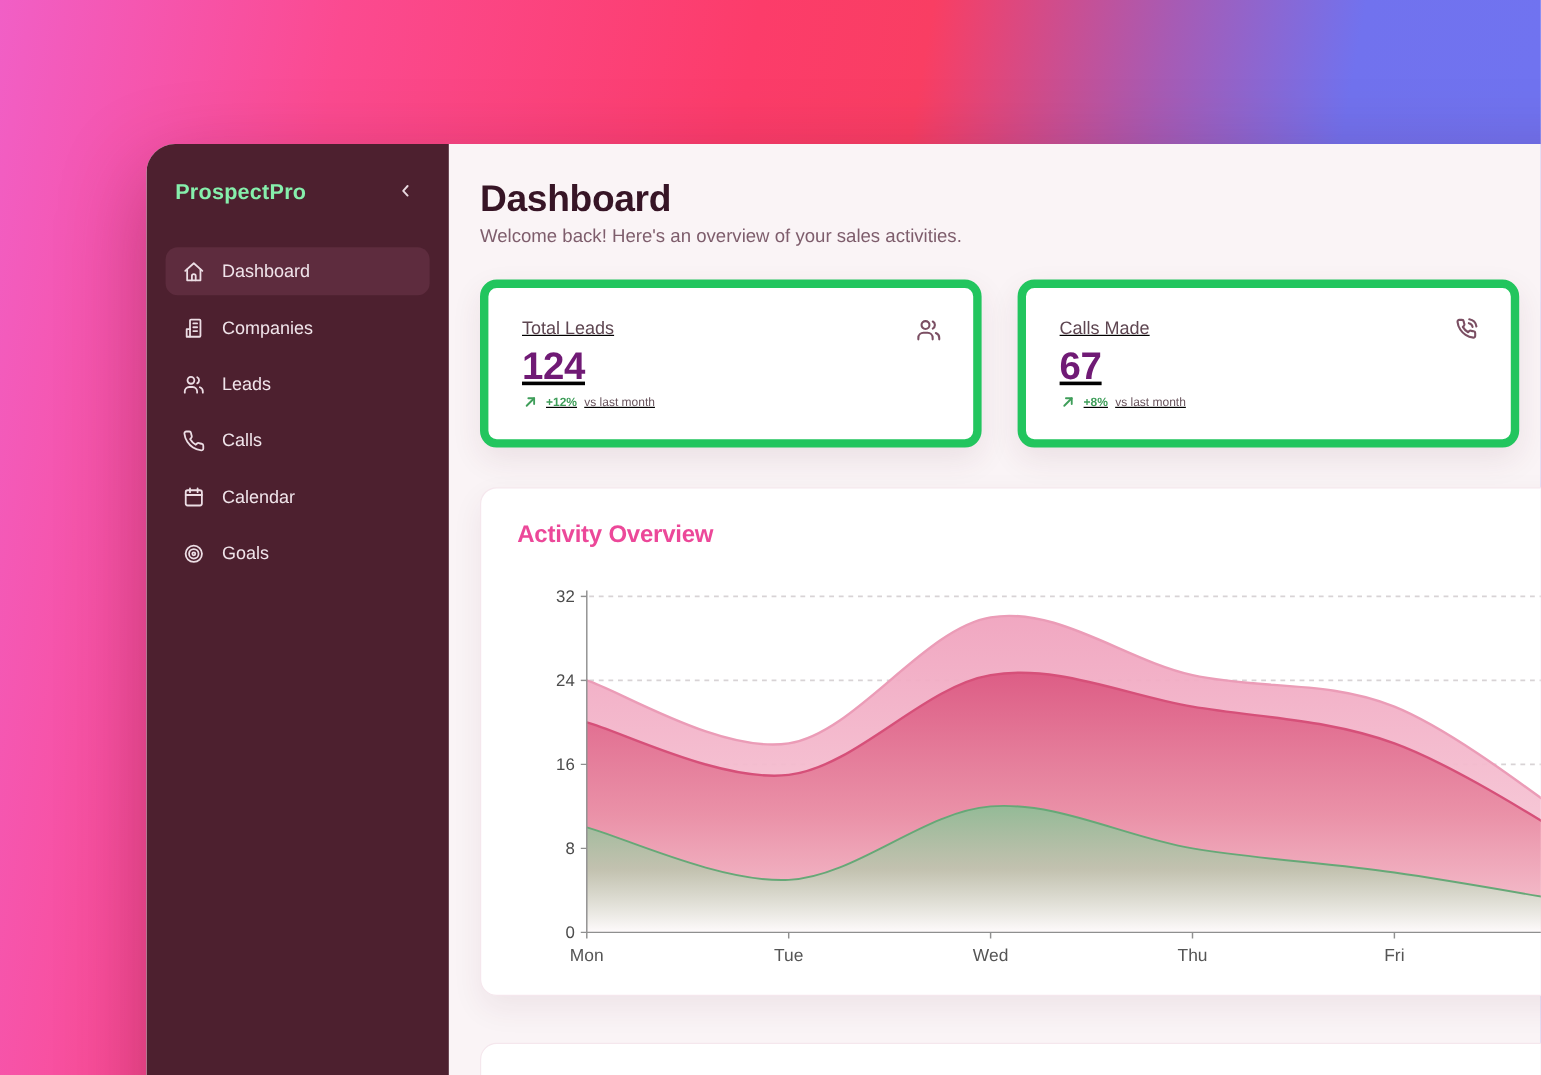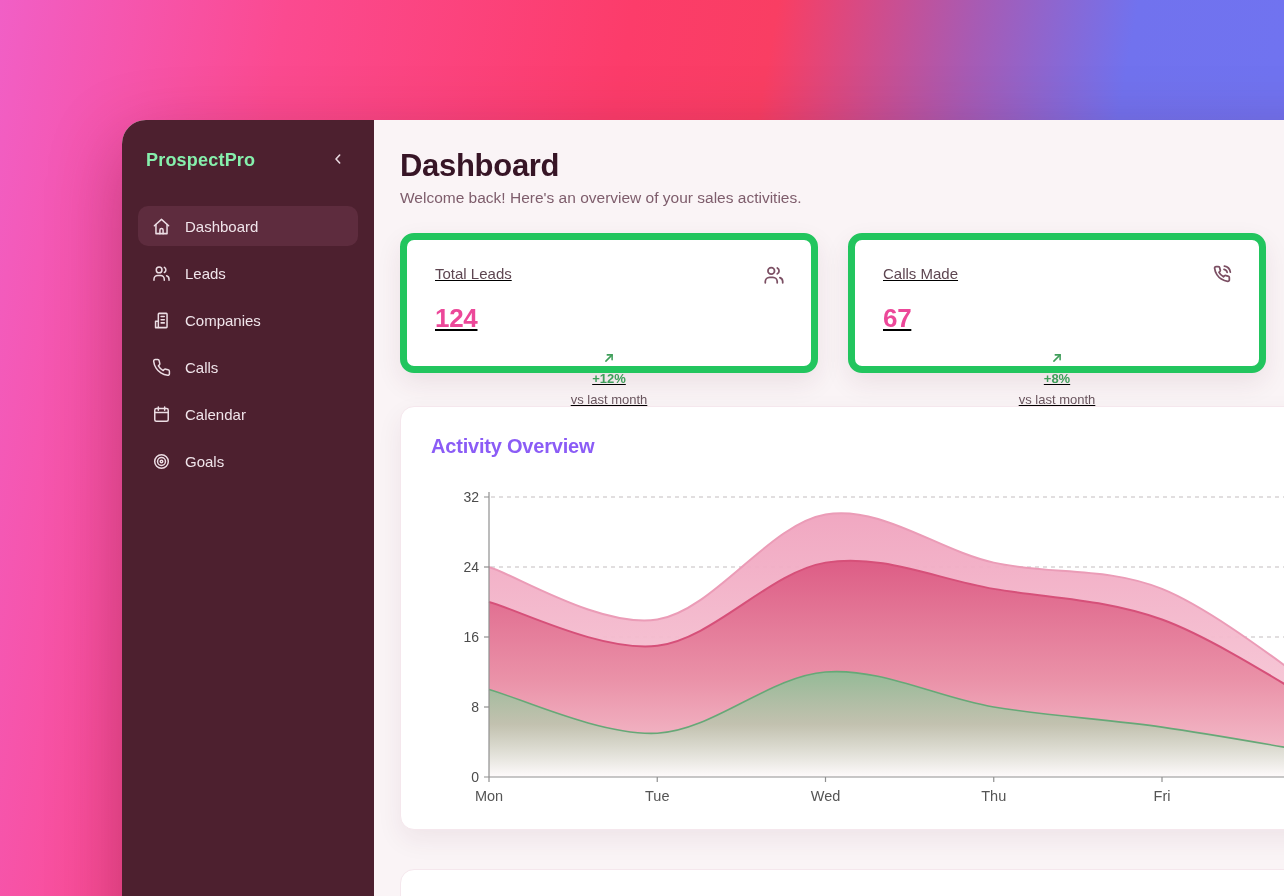--- a/index.html
+++ b/index.html
@@ -36,31 +36,31 @@
   .page-subtitle{margin:5px 0 0 0;font-size:15.5px;color:#7e5d6c;}
   .stats-row{display:flex;gap:30px;margin-top:26px;}
   .stat-card{
     width:418px;height:140px;box-sizing:border-box;background:#ffffff;border-radius:14px;
     border:7px solid #22c55e;box-shadow:0 10px 26px rgba(84,32,58,.09);
     padding:25px 28px;position:relative;text-decoration:underline;
   }
   .stat-label{font-size:15px;color:#5e4651;}
   .stat-icon{position:absolute;right:26px;top:24px;color:#7b4f63;}
   .stat-icon svg{width:22px;height:22px;}
-  .stat-value{font-size:26px;font-weight:800;color:#ec4899;margin-top:21px;letter-spacing:-.3px;}
-  .stat-change{display:flex;align-items:center;gap:6px;margin-top:17px;font-size:13px;flex-direction:column;}
+  .stat-value{font-size:32px;font-weight:800;color:#701a75;margin-top:5px;letter-spacing:-.3px;}
+  .stat-change{display:flex;align-items:center;gap:6px;margin-top:4px;font-size:10px;}
   .trend-icon{width:14px;height:14px;color:#3f9e5a;display:flex;}
   .change-pct{color:#3f9e5a;font-weight:600;}
   .change-note{color:#6a555e;}
   .chart-card{
     margin-top:33px;width:1000px;height:424px;box-sizing:border-box;background:#ffffff;
     border-radius:14px;border:1px solid #f5e7ed;box-shadow:0 10px 26px rgba(84,32,58,.07);
     position:relative;overflow:hidden;
   }
-  .chart-title{position:absolute;left:30px;top:28px;font-size:20px;font-weight:700;color:#8b5cf6;letter-spacing:-.2px;}
+  .chart-title{position:absolute;left:30px;top:28px;font-size:20px;font-weight:700;color:#ec4899;letter-spacing:-.2px;}
   .chart-svg{position:absolute;left:0;top:0;}
   .bottom-card{
     margin-top:39px;width:1000px;height:120px;background:#ffffff;border-radius:14px;
     border:1px solid #f5e7ed;box-sizing:border-box;
   }
 </style>
 </head>
 <body>
 
 <div class="window">
@@ -83,37 +83,37 @@
               <path d="m3 11 9-8 9 8"></path>
               <path d="M5 9.4V21h14V9.4"></path>
               <path d="M10 21v-4.6a2 2 0 0 1 4 0V21"></path>
             </svg>
           </span>
           <span>Dashboard</span>
         </div>
         <div class="nav-item">
           <span class="icon">
             <svg viewBox="0 0 24 24" fill="none" stroke="currentColor" stroke-width="1.9" stroke-linecap="round" stroke-linejoin="round">
+              <rect x="8" y="3" width="11" height="18" rx="1"></rect>
+              <path d="M8 21H4.5v-8H8"></path>
+              <path d="M11.5 7h4M11.5 11h4M11.5 15h4"></path>
+            </svg>
+          </span>
+          <span>Companies</span>
+        </div>
+        <div class="nav-item">
+          <span class="icon">
+            <svg viewBox="0 0 24 24" fill="none" stroke="currentColor" stroke-width="1.9" stroke-linecap="round" stroke-linejoin="round">
               <circle cx="9" cy="7.5" r="3.6"></circle>
               <path d="M2.5 20.5v-1.3c0-2.6 2.1-4.7 4.7-4.7h3.6c2.6 0 4.7 2.1 4.7 4.7v1.3"></path>
               <path d="M15.6 4.3a3.6 3.6 0 0 1 0 6.4"></path>
               <path d="M18.4 14.8c1.8.7 3.1 2.4 3.1 4.4v1.3"></path>
             </svg>
           </span>
           <span>Leads</span>
-        </div>
-        <div class="nav-item">
-          <span class="icon">
-            <svg viewBox="0 0 24 24" fill="none" stroke="currentColor" stroke-width="1.9" stroke-linecap="round" stroke-linejoin="round">
-              <rect x="8" y="3" width="11" height="18" rx="1"></rect>
-              <path d="M8 21H4.5v-8H8"></path>
-              <path d="M11.5 7h4M11.5 11h4M11.5 15h4"></path>
-            </svg>
-          </span>
-          <span>Companies</span>
         </div>
         <div class="nav-item">
           <span class="icon">
             <svg viewBox="0 0 24 24" fill="none" stroke="currentColor" stroke-width="1.9" stroke-linecap="round" stroke-linejoin="round">
               <path d="M22 16.92v3a2 2 0 0 1-2.18 2 19.79 19.79 0 0 1-8.63-3.07 19.5 19.5 0 0 1-6-6 19.79 19.79 0 0 1-3.07-8.67A2 2 0 0 1 4.11 2h3a2 2 0 0 1 2 1.72c.13.96.36 1.9.7 2.81a2 2 0 0 1-.45 2.11L8.09 9.91a16 16 0 0 0 6 6l1.27-1.27a2 2 0 0 1 2.11-.45c.91.34 1.85.57 2.81.7A2 2 0 0 1 22 16.92z"></path>
             </svg>
           </span>
           <span>Calls</span>
         </div>
         <div class="nav-item">

